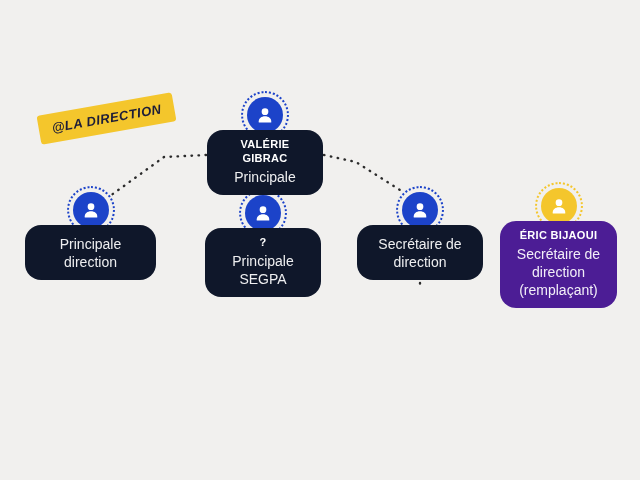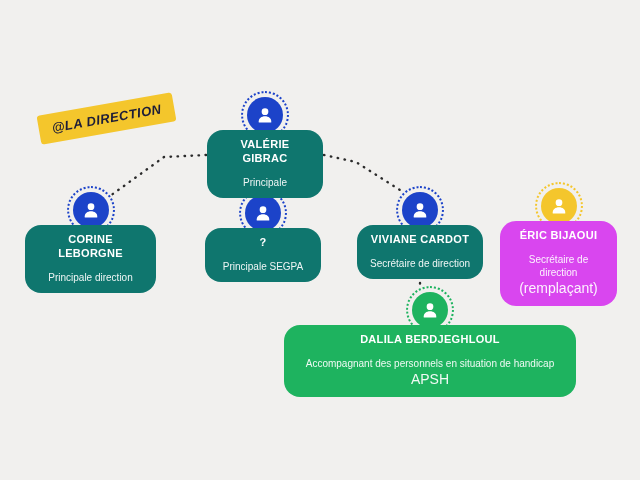--- a/index.html
+++ b/index.html
@@ -59,49 +59,49 @@
   .bubble {
     width:36px; height:36px;
     border-radius:50%;
     background:#1c43c9;
     display:flex; align-items:center; justify-content:center;
   }
   .bubble svg { width:20px; height:20px; display:block; }
   .pill {
     position:relative;
     z-index:2;
-    background:#0f766e;
+    background:#0f172a;
     color:#ffffff;
     border-radius:16px;
     padding:8px 12px 9px;
     margin-top:-9px;
     text-align:center;
     box-sizing:border-box;
   }
   .name {
     font-size:11px;
     font-weight:bold;
     letter-spacing:0.3px;
     line-height:1.25;
   }
   .role {
-    font-size:10px;
+    font-size:14px;
     line-height:1.3;
-    margin-top:10px;
+    margin-top:2px;
     color:rgba(255,255,255,0.93);
   }
   .role2 {
     font-size:14px;
     line-height:1.3;
     color:rgba(255,255,255,0.93);
   }
   
   .theme-yellow .ring   { border-color:#f4c62c; }
   .theme-yellow .bubble { background:#f4c62c; }
-  .theme-yellow .pill   { background:#d946ef; }
+  .theme-yellow .pill   { background:#4c1d95; }
   .theme-green .ring    { border-color:#1eb35f; }
   .theme-green .bubble  { background:#1eb35f; }
   .theme-green .pill    { background:#1eb35f; }
   
   .card-valerie { left:207px; top:91px;  width:116px; }
   .card-corine  { left:25px;  top:186px; width:131px; }
   .card-segpa   { left:205px; top:189px; width:116px; }
   .card-viviane { left:357px; top:186px; width:126px; }
   .card-eric    { left:500px; top:182px; width:117px; }
   .card-dalila  { left:284px; top:286px; width:292px; }
@@ -138,21 +138,20 @@
   <div class="card card-corine theme-blue">
     <div class="ring">
       <div class="bubble">
         <svg viewBox="0 0 24 24">
             <circle cx="12" cy="8" r="4" fill="#fff"></circle>
             <path d="M12 13.5c-4.4 0-7.5 2.6-7.5 6V21h15v-1.5c0-3.4-3.1-6-7.5-6z" fill="#fff"></path>
           </svg>
       </div>
     </div>
     <div class="pill">
-      <div class="name">CORINE LEBORGNE</div>
       <div class="role">Principale direction</div>
     </div>
   </div>
 
   <div class="card card-segpa theme-blue">
     <div class="ring">
       <div class="bubble">
         <svg viewBox="0 0 24 24">
             <circle cx="12" cy="8" r="4" fill="#fff"></circle>
             <path d="M12 13.5c-4.4 0-7.5 2.6-7.5 6V21h15v-1.5c0-3.4-3.1-6-7.5-6z" fill="#fff"></path>
@@ -168,50 +167,34 @@
   <div class="card card-viviane theme-blue">
     <div class="ring">
       <div class="bubble">
         <svg viewBox="0 0 24 24">
             <circle cx="12" cy="8" r="4" fill="#fff"></circle>
             <path d="M12 13.5c-4.4 0-7.5 2.6-7.5 6V21h15v-1.5c0-3.4-3.1-6-7.5-6z" fill="#fff"></path>
           </svg>
       </div>
     </div>
     <div class="pill">
-      <div class="name">VIVIANE CARDOT</div>
       <div class="role">Secrétaire de direction</div>
     </div>
   </div>
 
   <div class="card card-eric theme-yellow">
     <div class="ring">
       <div class="bubble">
         <svg viewBox="0 0 24 24">
             <circle cx="12" cy="8" r="4" fill="#fff"></circle>
             <path d="M12 13.5c-4.4 0-7.5 2.6-7.5 6V21h15v-1.5c0-3.4-3.1-6-7.5-6z" fill="#fff"></path>
           </svg>
       </div>
     </div>
     <div class="pill">
       <div class="name">ÉRIC BIJAOUI</div>
       <div class="role">Secrétaire de direction</div>
       <div class="role2">(remplaçant)</div>
     </div>
   </div>
 
-  <div class="card card-dalila theme-green">
-    <div class="ring">
-      <div class="bubble">
-        <svg viewBox="0 0 24 24">
-            <circle cx="12" cy="8" r="4" fill="#fff"></circle>
-            <path d="M12 13.5c-4.4 0-7.5 2.6-7.5 6V21h15v-1.5c0-3.4-3.1-6-7.5-6z" fill="#fff"></path>
-          </svg>
-      </div>
-    </div>
-    <div class="pill">
-      <div class="name">DALILA BERDJEGHLOUL</div>
-      <div class="role">Accompagnant des personnels en situation de handicap</div>
-      <div class="role2">APSH</div>
-    </div>
-  </div>
 
 </div>
 
 </body></html>

